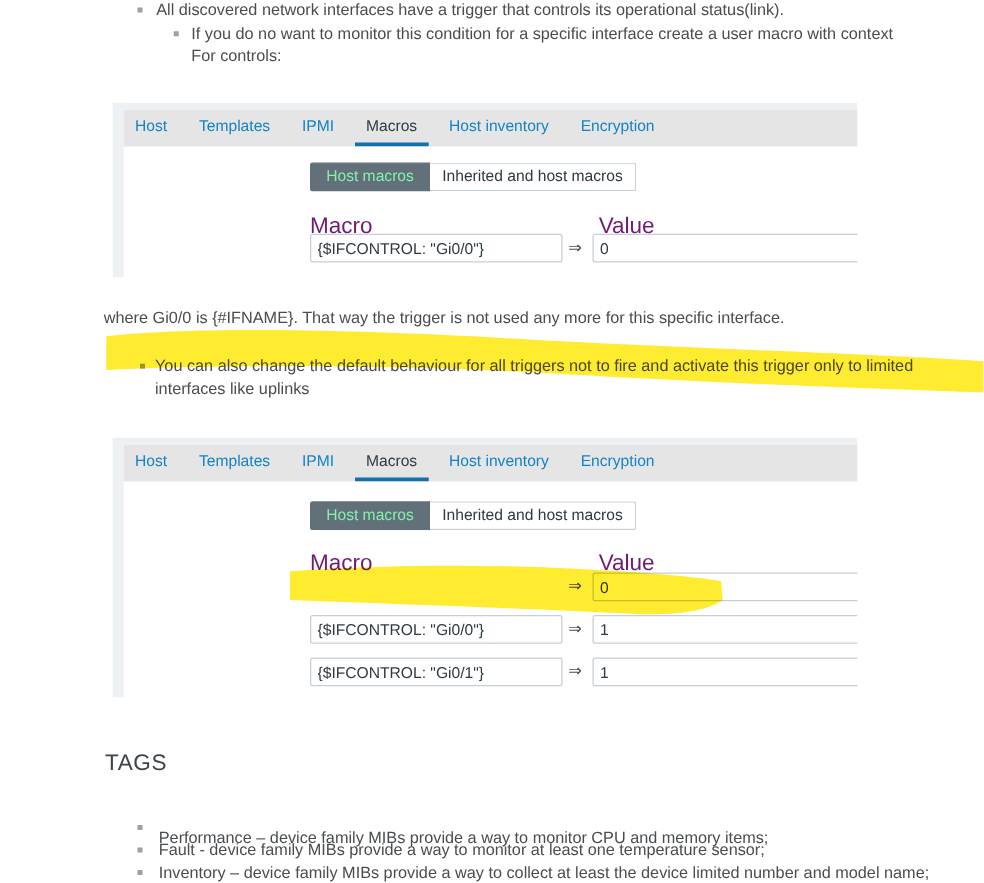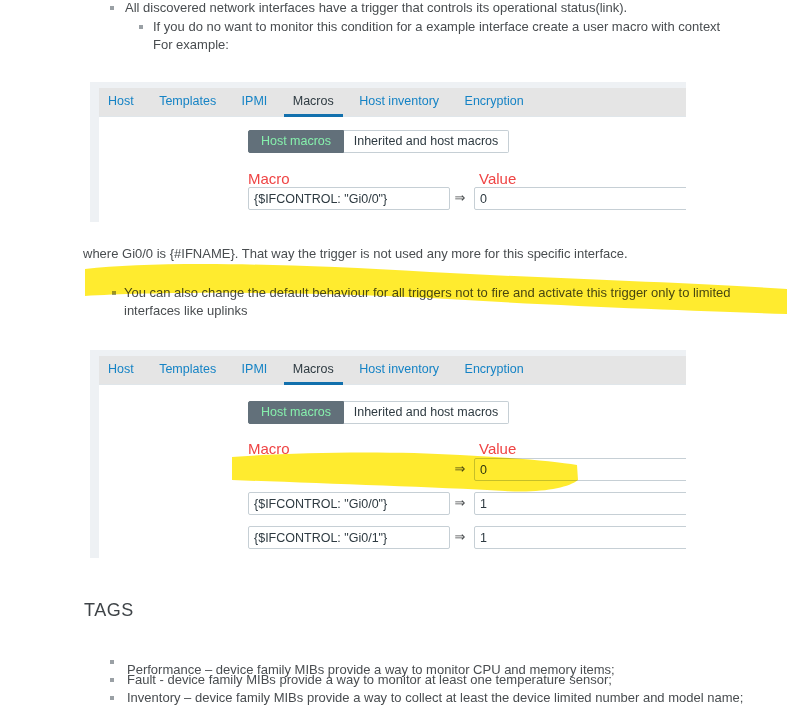--- a/index.html
+++ b/index.html
@@ -41,42 +41,42 @@
     font-size:12.5px;text-align:center;cursor:pointer;
   }
   .seg-selected{
     background:#62707a;color:#86efac;border:1px solid #62707a;
     border-radius:2px 0 0 2px;
   }
   .seg-plain{
     background:#ffffff;color:#2e3a41;border:1px solid #c6cfd5;border-left:none;
     border-radius:0 2px 2px 0;
   }
-  .col-label{position:absolute;font-size:15px;color:#ef4444;white-space:nowrap;}
+  .col-label{position:absolute;font-size:18px;color:#701a75;white-space:nowrap;}
   .m-input{
     position:absolute;box-sizing:border-box;height:23px;border:1px solid #c6cfd5;
     border-radius:2px;background:#fff;color:#2e3a41;font-size:12.5px;
     padding:0 5px;font-family:"Liberation Sans", sans-serif;outline:none;
   }
   .arrow{position:absolute;font-size:13px;color:#4a4d4f;width:20px;text-align:center;}
   
   .hl-overlay{
     position:absolute;left:0;top:0;width:787px;height:706px;
     pointer-events:none;mix-blend-mode:multiply;z-index:10;
   }
 </style>
 </head>
 <body>
 
 <span class="bullet-sq" style="left:110px;top:6px"></span>
 <div class="docline" style="left:125px;top:0px">All discovered network interfaces have a trigger that controls its operational status(link).</div>
 
 <span class="bullet-sq" style="left:139px;top:25px"></span>
-<div class="docline" style="left:153px;top:19px">If you do no want to monitor this condition for a example interface create a user macro with context</div>
-<div class="docline" style="left:153px;top:37px">For example:</div>
+<div class="docline" style="left:153px;top:19px">If you do no want to monitor this condition for a specific interface create a user macro with context</div>
+<div class="docline" style="left:153px;top:37px">For controls:</div>
 
 <div class="panel" style="top:82px;height:140px">
   <div class="strip-left"></div>
   <div class="strip-top"></div>
   <div class="tabbar">
     <span class="tab">Host</span>
     <span class="tab">Templates</span>
     <span class="tab">IPMI</span>
     <span class="tab active">Macros</span>
     <span class="tab">Host inventory</span>

